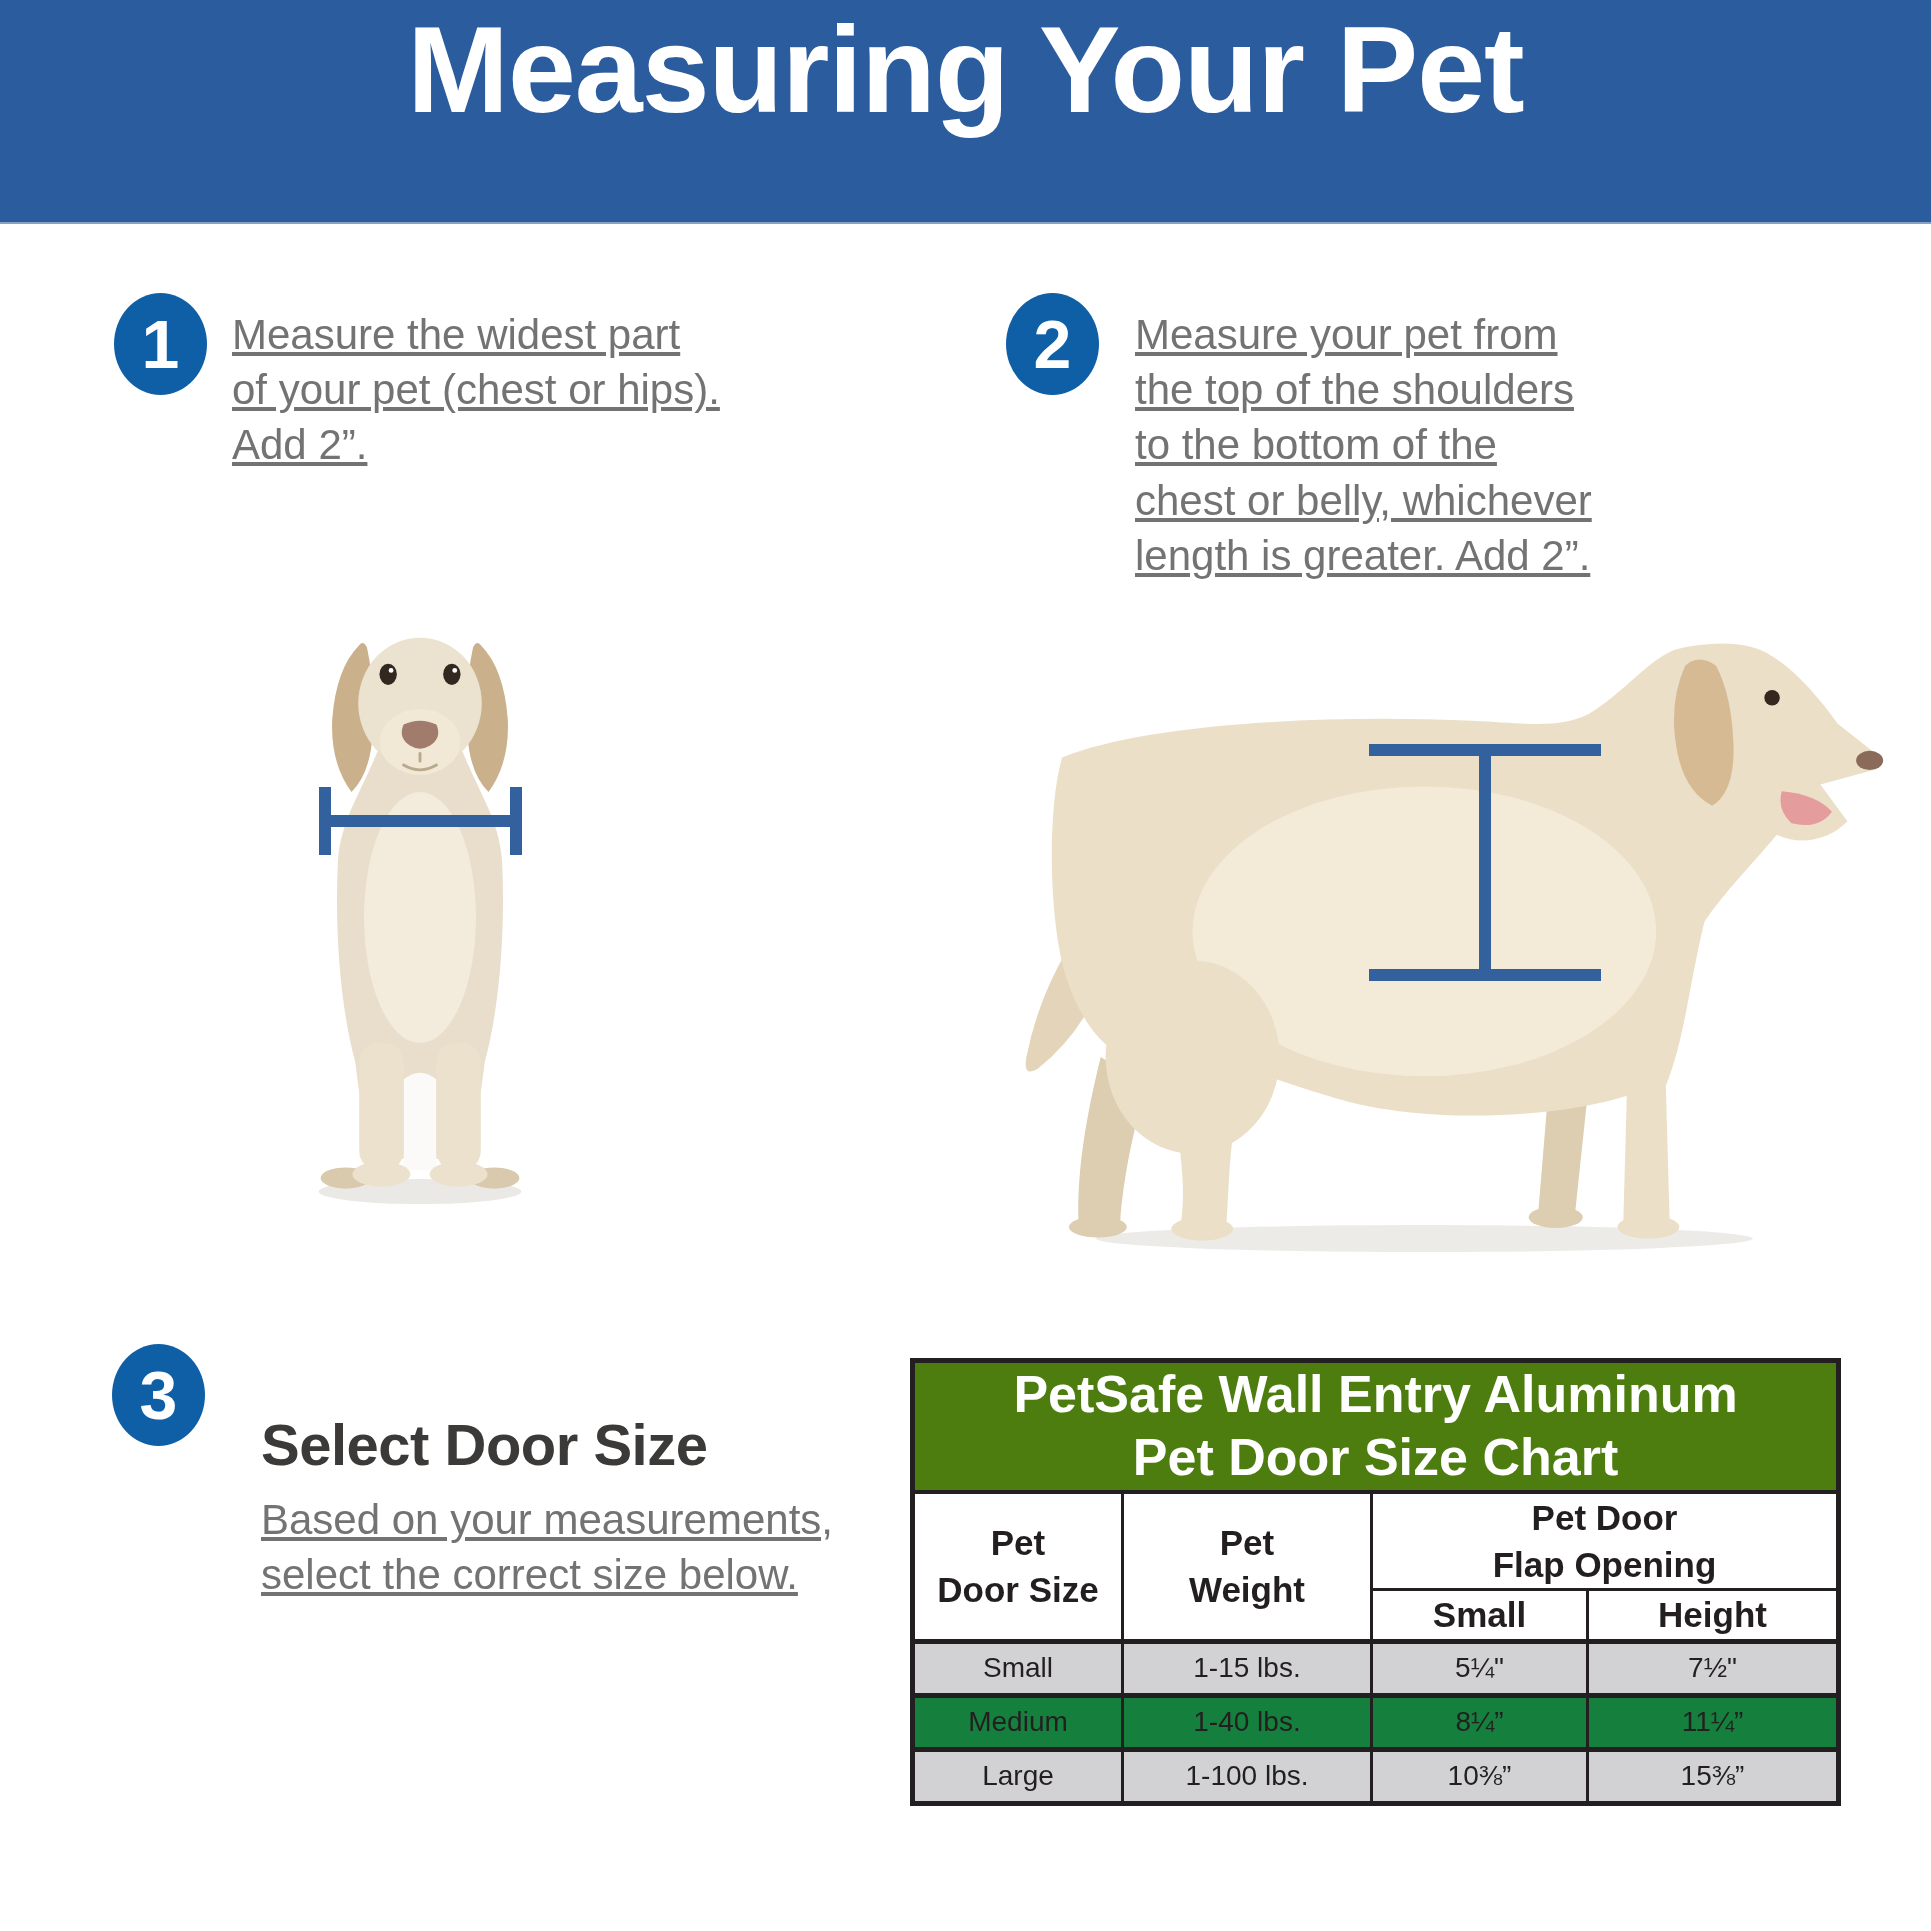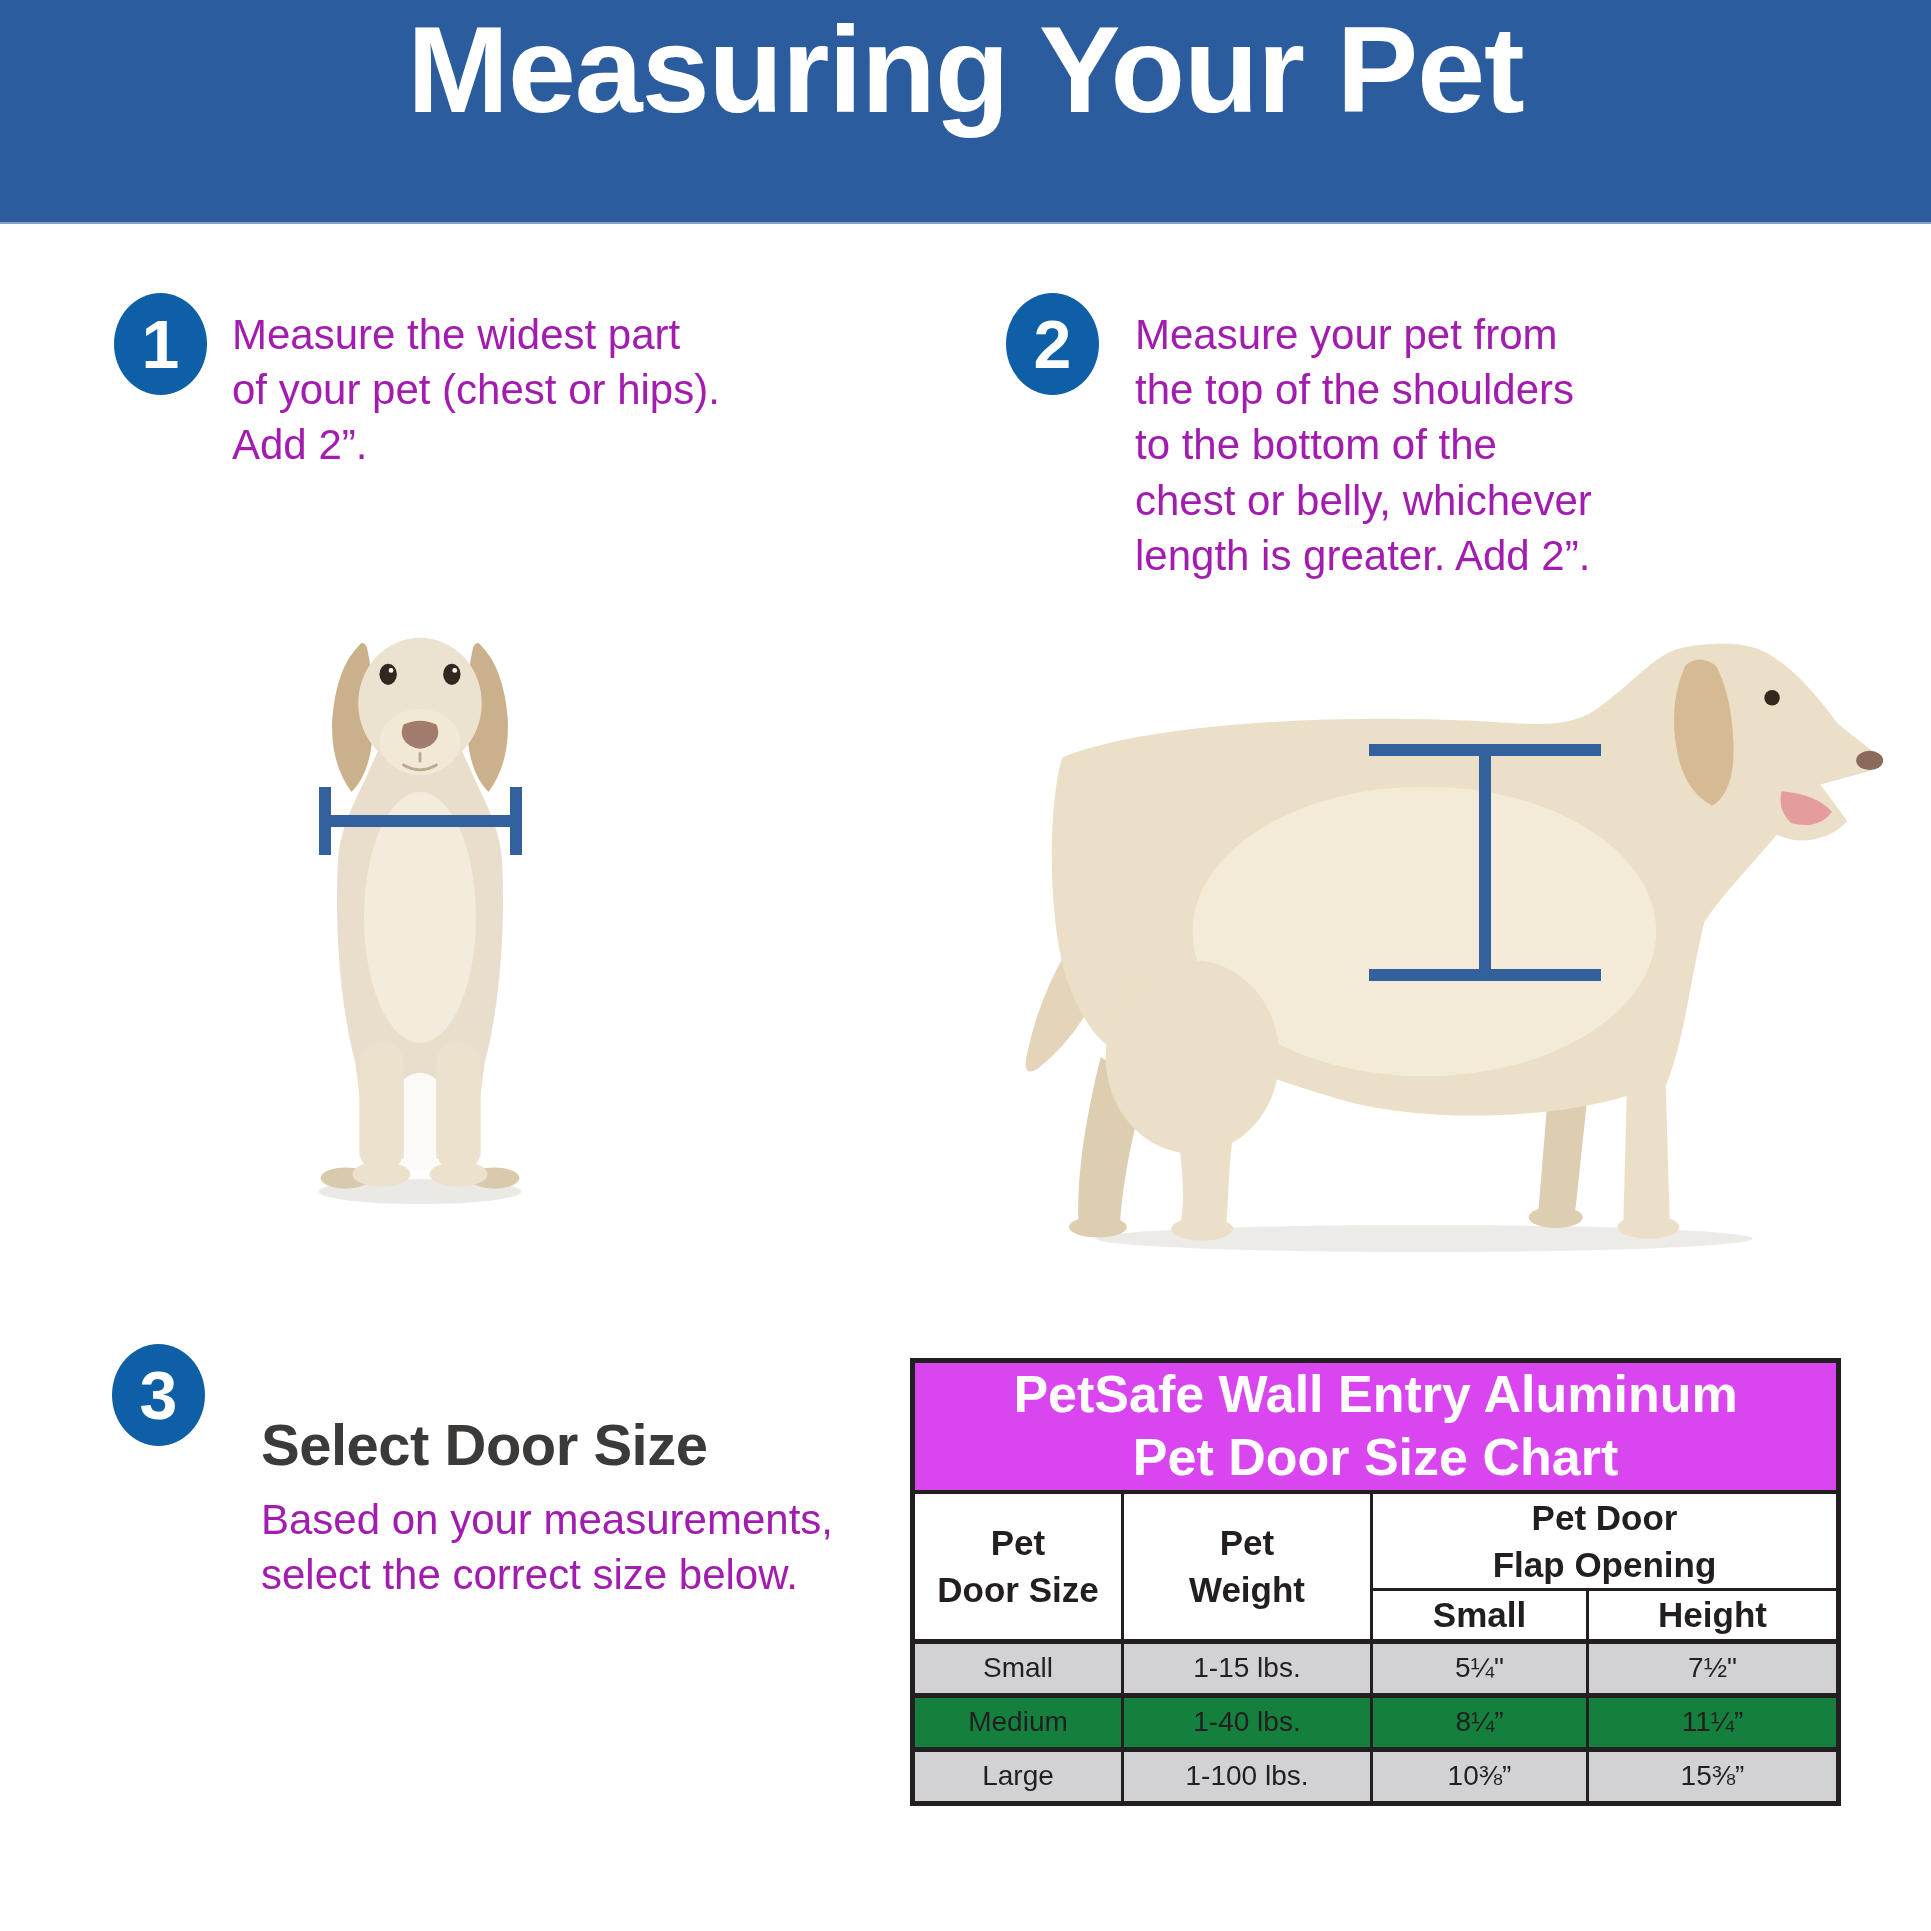--- a/index.html
+++ b/index.html
@@ -20,21 +20,21 @@
   .badge{
     position:absolute;width:93px;height:102px;border-radius:50%;
     background:#0e5fa6;color:#ffffff;display:flex;align-items:center;justify-content:center;
     font-size:68px;font-weight:bold;
   }
   .step-text{position:absolute;}
   .step-text h2{
     margin:0;padding-top:23px;font-size:58px;font-weight:bold;color:#3b3a39;letter-spacing:-0.5px;
   }
   .step-text p{
-    margin:13.5px 0 0 0;font-size:42px;line-height:1.32;color:#a21caf;white-space:pre-line;
+    margin:13.5px 0 0 0;font-size:42px;line-height:1.32;color:#737373;white-space:pre-line;text-decoration:underline;
   }
   
   .measure{position:absolute;z-index:5;}
   .measure .seg{position:absolute;background:#33619e;}
   
   .m-h{left:319px;top:787px;width:203px;height:68px;}
   .m-h .bar{left:0;right:0;top:28px;height:11.6px;}
   .m-h .capL{left:0;top:0;width:11.6px;height:68px;}
   .m-h .capR{right:0;top:0;width:11.6px;height:68px;}
   
@@ -48,21 +48,21 @@
   .chart{
     position:absolute;left:910px;top:1358px;width:926px;height:436px;
     border-collapse:collapse;table-layout:fixed;background:#ffffff;
     font-family:"Liberation Sans", sans-serif;
   }
   .chart td{
     border:3.9px solid #231f20;text-align:center;vertical-align:middle;
     color:#231f20;padding:0;overflow:hidden;
   }
   .chart .title-cell{
-    background:#d946ef;color:#ffffff;font-size:52px;font-weight:bold;
+    background:#4d7c0f;color:#ffffff;font-size:52px;font-weight:bold;
     line-height:1.22;white-space:pre-line;border-bottom-width:4.8px;
   }
   .chart .hdr{font-size:35px;font-weight:bold;line-height:1.35;white-space:pre-line;background:#ffffff;}
   .chart .sub td{border-top-width:2.9px;}
   .chart .data td{font-size:28px;border-top-width:5.8px;}
   .chart .alt td{background:#d2d2d4;}
   .chart .plain td{background:#15803d;}
 </style>
 </head>
 <body>

